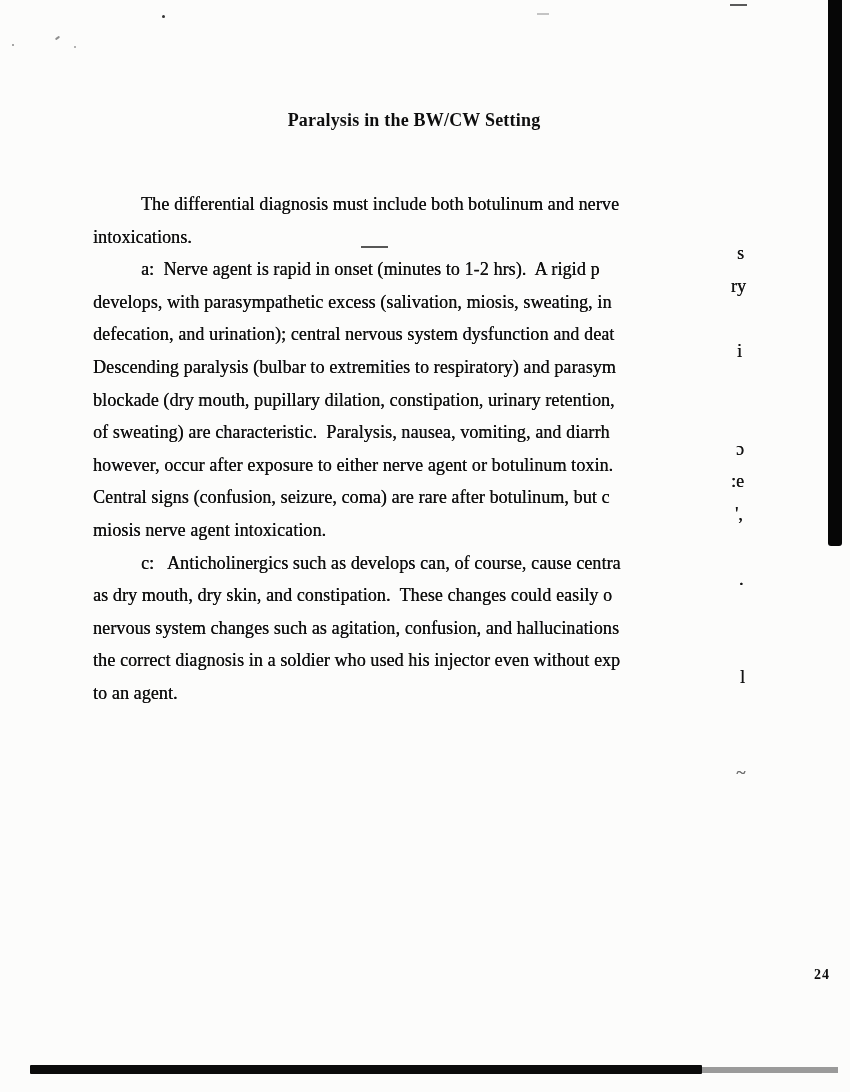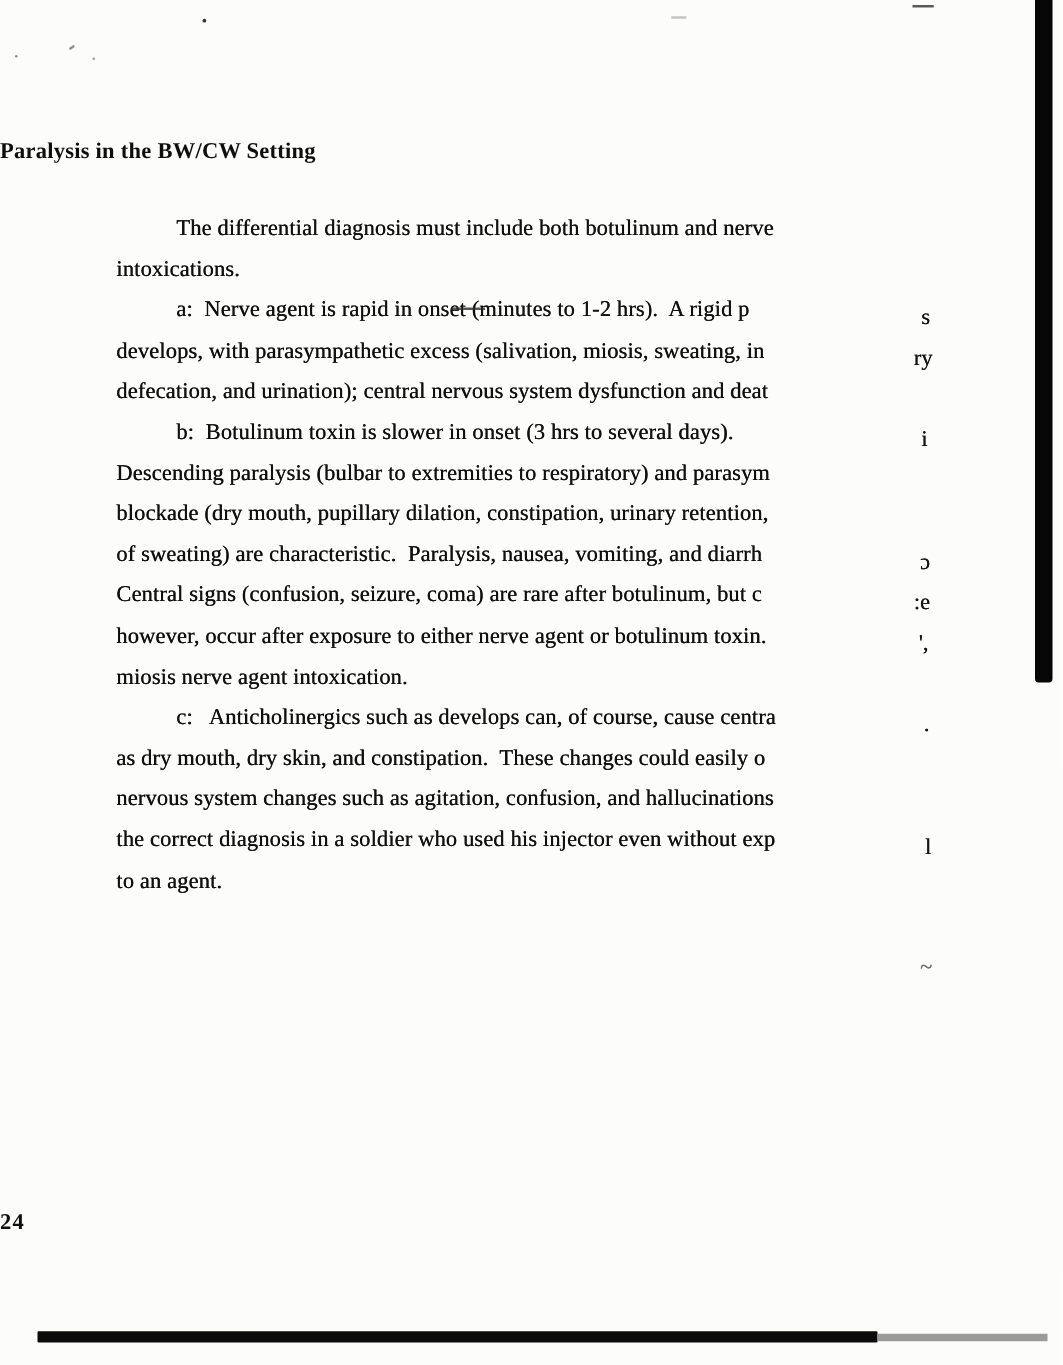--- a/index.html
+++ b/index.html
@@ -13,30 +13,30 @@
     background: #fcfcfb;
     overflow: hidden;
     color: #121212;
   }
 
   .title {
     position: absolute;
     top: 110px;
     left: 0;
     width: 828px;
-    text-align: left;
+    text-align: center;
     font-size: 18px;
     font-weight: 700;
     letter-spacing: 0.2px;
     color: #0e0e0e;
   }
 
   .body-block {
     position: absolute;
-    top: 166px;
+    top: 188px;
     left: 93px;
     width: 700px;
   }
 
   .line {
     white-space: pre;
     font-size: 18px;
     line-height: 32.6px;
     height: 32.6px;
     letter-spacing: 0.1px;
@@ -60,22 +60,22 @@
   .f5 { left: 735px; top: 498px; }
   .f6 { left: 739px; top: 563px; }
   .f7 { left: 740px; top: 661px; }
   .f8 { left: 736px; top: 757px; color: #6f6f6f; }
 
   .page-number {
     position: absolute;
     top: 967px;
     left: 0;
     width: 830px;
-    text-align: left;
-    font-size: 18px;
+    text-align: right;
+    font-size: 14px;
     font-weight: 700;
     letter-spacing: 1px;
     color: #0e0e0e;
   }
 
   
   .bar-right {
     position: absolute;
     left: 828px;
     top: 0;
@@ -116,26 +116,25 @@
 <div class="page">
 
   <h1 class="title">Paralysis in the BW/CW Setting</h1>
 
   <div class="body-block">
     <div class="line indent">The differential diagnosis must include both botulinum and nerve</div>
     <div class="line">intoxications.</div>
     <div class="line indent">a:  Nerve agent is rapid in onset (minutes to 1-2 hrs).  A rigid p</div>
     <div class="line">develops, with parasympathetic excess (salivation, miosis, sweating, in</div>
     <div class="line">defecation, and urination); central nervous system dysfunction and deat</div>
-    <div class="line indent">b:  Botulinum toxin is slower in onset (3 hrs to several days).</div>
     <div class="line">Descending paralysis (bulbar to extremities to respiratory) and parasym</div>
     <div class="line">blockade (dry mouth, pupillary dilation, constipation, urinary retention,</div>
     <div class="line">of sweating) are characteristic.  Paralysis, nausea, vomiting, and diarrh</div>
+    <div class="line">however, occur after exposure to either nerve agent or botulinum toxin.</div>
     <div class="line">Central signs (confusion, seizure, coma) are rare after botulinum, but c</div>
-    <div class="line">however, occur after exposure to either nerve agent or botulinum toxin.</div>
     <div class="line">miosis nerve agent intoxication.</div>
     <div class="line indent">c:   Anticholinergics such as develops can, of course, cause centra</div>
     <div class="line">as dry mouth, dry skin, and constipation.  These changes could easily o</div>
     <div class="line">nervous system changes such as agitation, confusion, and hallucinations</div>
     <div class="line">the correct diagnosis in a soldier who used his injector even without exp</div>
     <div class="line">to an agent.</div>
   </div>
 
   <span class="frag f0">s</span>
   <span class="frag f1">ry</span>

